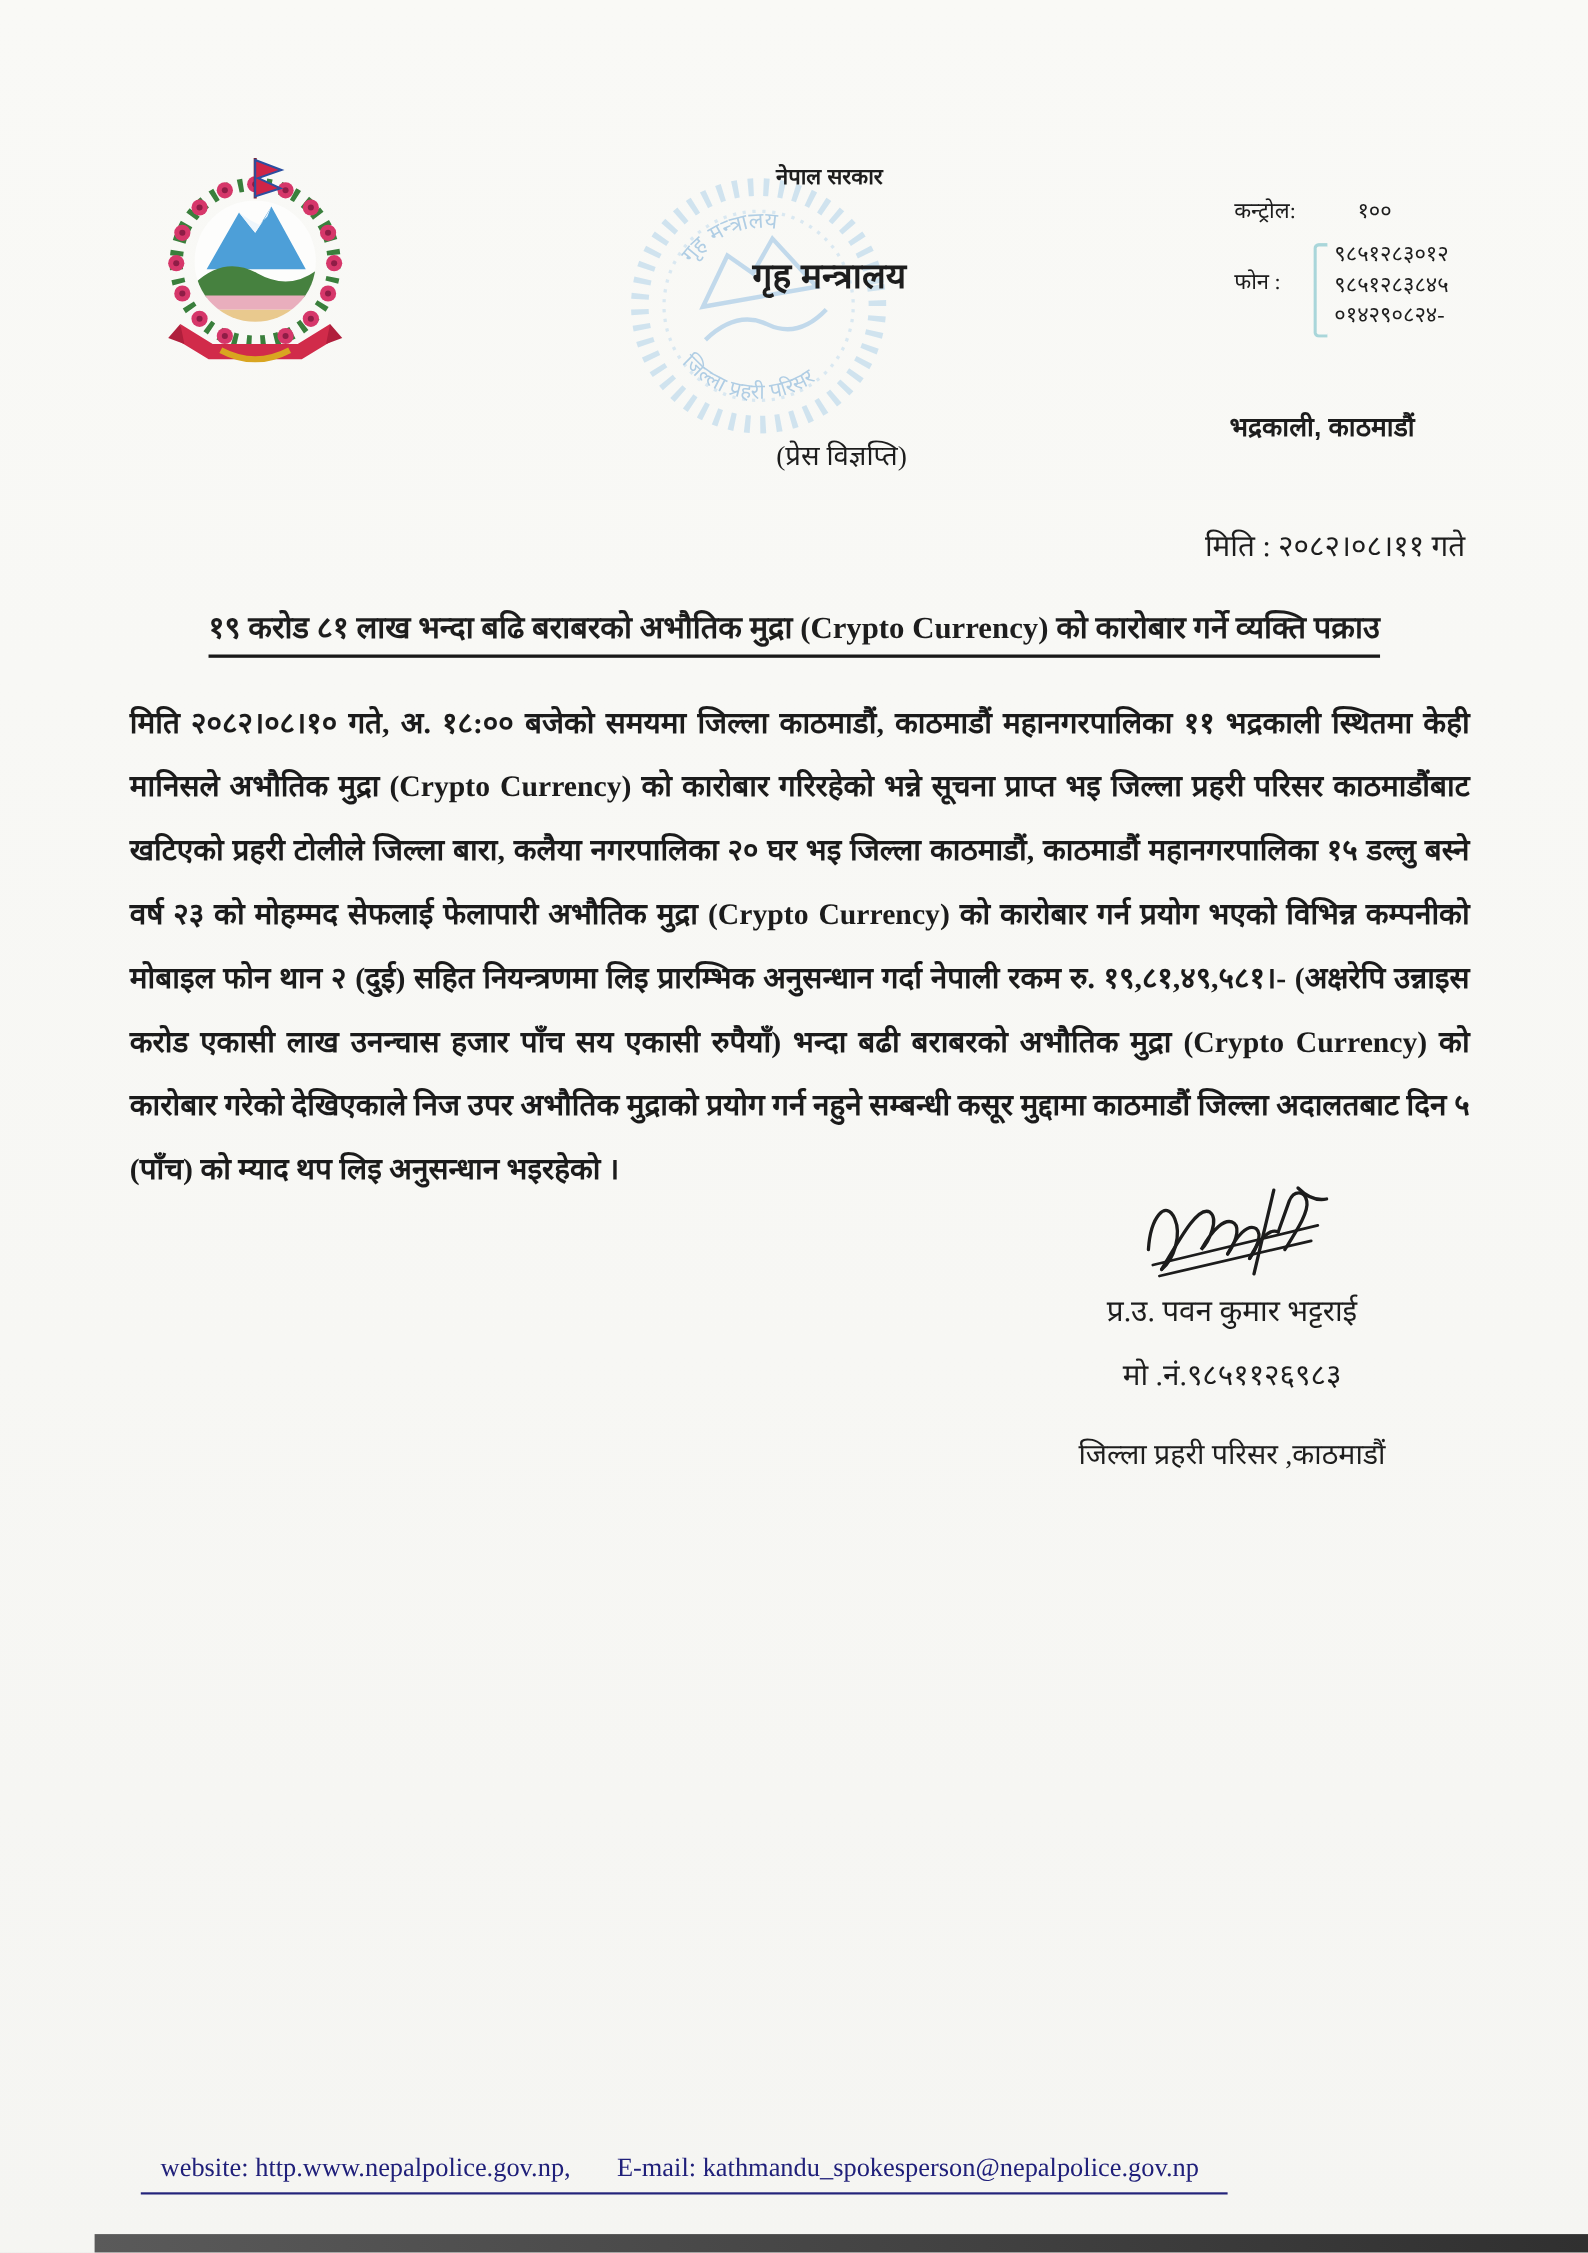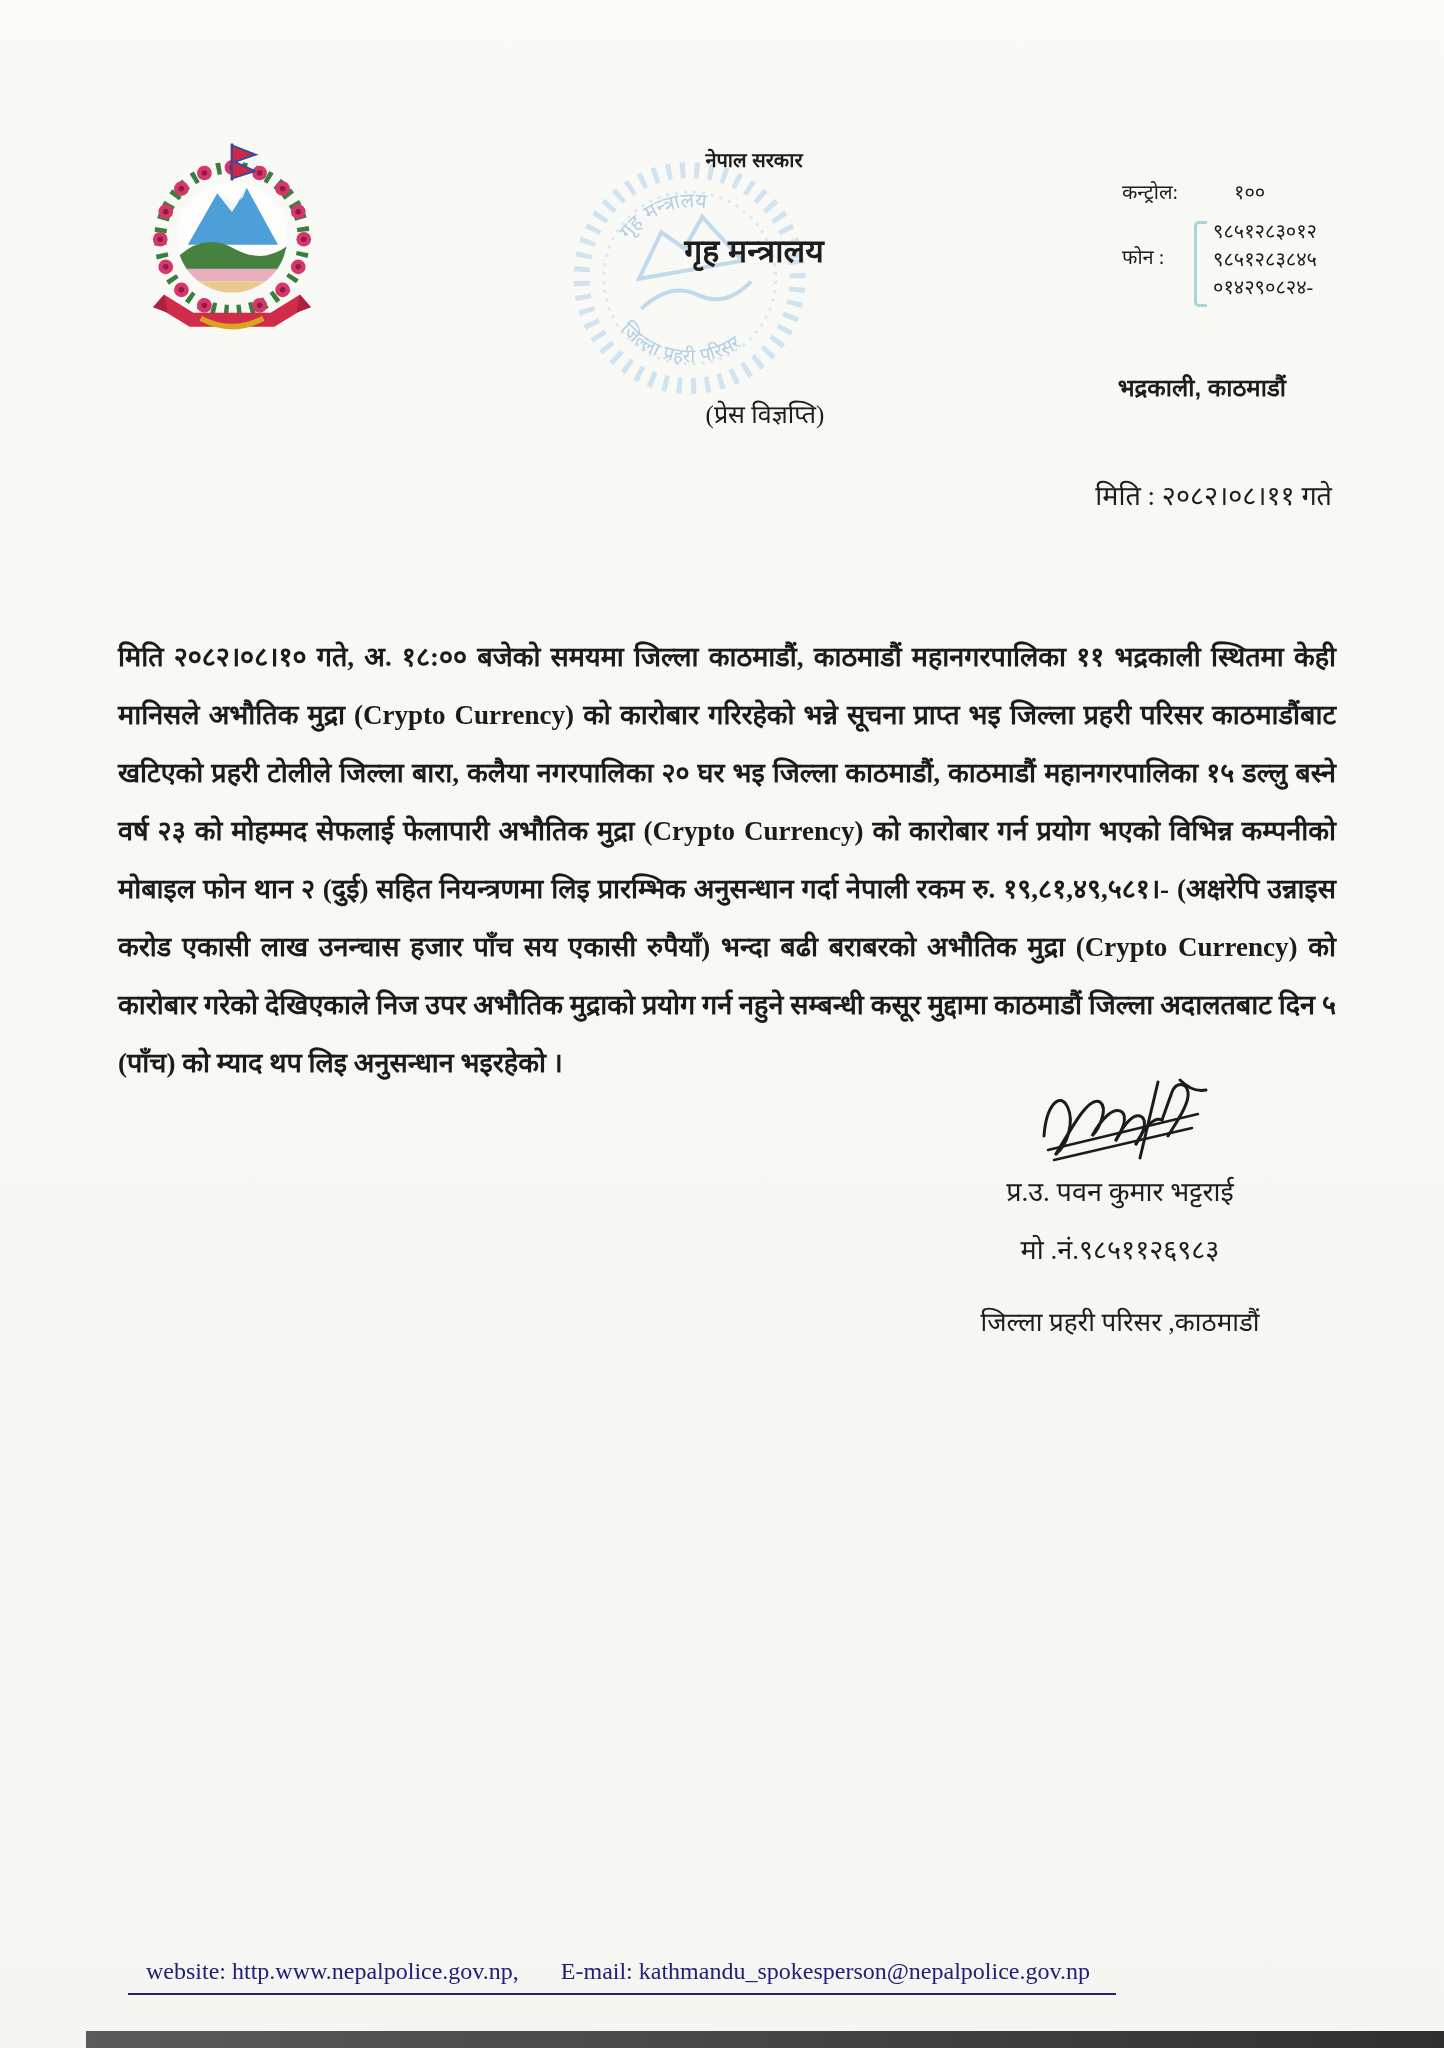--- a/index.html
+++ b/index.html
@@ -151,20 +151,21 @@
       <span class="phone-list">
         <span>९८५१२८३०१२</span>
         <span>९८५१२८३८४५</span>
         <span>०१४२९०८२४-</span>
       </span>
     </div>
   </div>
 
   <div class="abs date-line">मिति : २०८२।०८।११ गते</div>
 
+  <div class="abs headline">१९ करोड ८१ लाख भन्दा बढि बराबरको अभौतिक मुद्रा (Crypto Currency) को कारोबार गर्ने व्यक्ति पक्राउ</div>
 
   <div class="abs body-text">
     <span>मिति २०८२।०८।१० गते, अ. १८:०० बजेको समयमा जिल्ला काठमाडौं, काठमाडौं महानगरपालिका ११ भद्रकाली स्थितमा केही मानिसले अभौतिक मुद्रा (Crypto Currency) को कारोबार गरिरहेको भन्ने सूचना प्राप्त भइ जिल्ला प्रहरी परिसर काठमाडौंबाट खटिएको प्रहरी टोलीले जिल्ला बारा, कलैया नगरपालिका २० घर भइ जिल्ला काठमाडौं, काठमाडौं महानगरपालिका १५ डल्लु बस्ने वर्ष २३ </span><b>को मोहम्मद सेफ</b><span>लाई फेलापारी अभौतिक मुद्रा (Crypto Currency) को कारोबार गर्न प्रयोग भएको विभिन्न कम्पनीको मोबाइल फोन थान २ (दुई) सहित नियन्त्रणमा लिइ प्रारम्भिक अनुसन्धान गर्दा नेपाली रकम रु. १९,८१,४९,५८१।- (अक्षरेपि उन्नाइस करोड एकासी लाख उनन्चास हजार पाँच सय एकासी रुपैयाँ) भन्दा बढी बराबरको अभौतिक मुद्रा (Crypto Currency) को कारोबार गरेको देखिएकाले निज उपर अभौतिक मुद्राको प्रयोग गर्न नहुने सम्बन्धी कसूर मुद्दामा काठमाडौं जिल्ला अदालतबाट दिन ५ (पाँच) को म्याद थप लिइ अनुसन्धान भइरहेको ।</span>
   </div>
 
   <svg class="abs sig-img" width="200" height="116" viewBox="0 0 200 116">
     <g fill="none" stroke="#1c1c1c" stroke-width="3" stroke-linecap="round">
       <path d="M14,74 C16,44 30,28 38,46 C44,60 38,82 26,92"></path>
       <path d="M26,92 C46,58 60,34 70,40 C78,46 70,66 62,74 C72,56 84,44 92,50 C98,55 92,70 86,78"></path>
       <path d="M86,78 C94,62 104,50 112,55 C118,60 112,74 106,82"></path>

